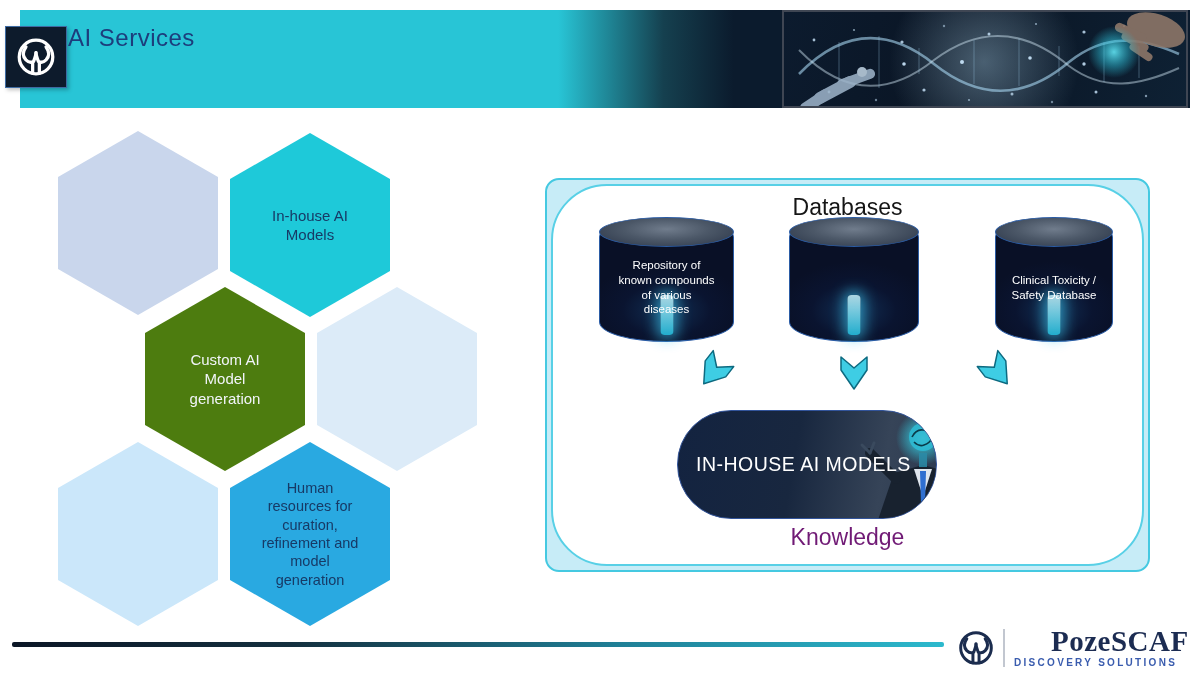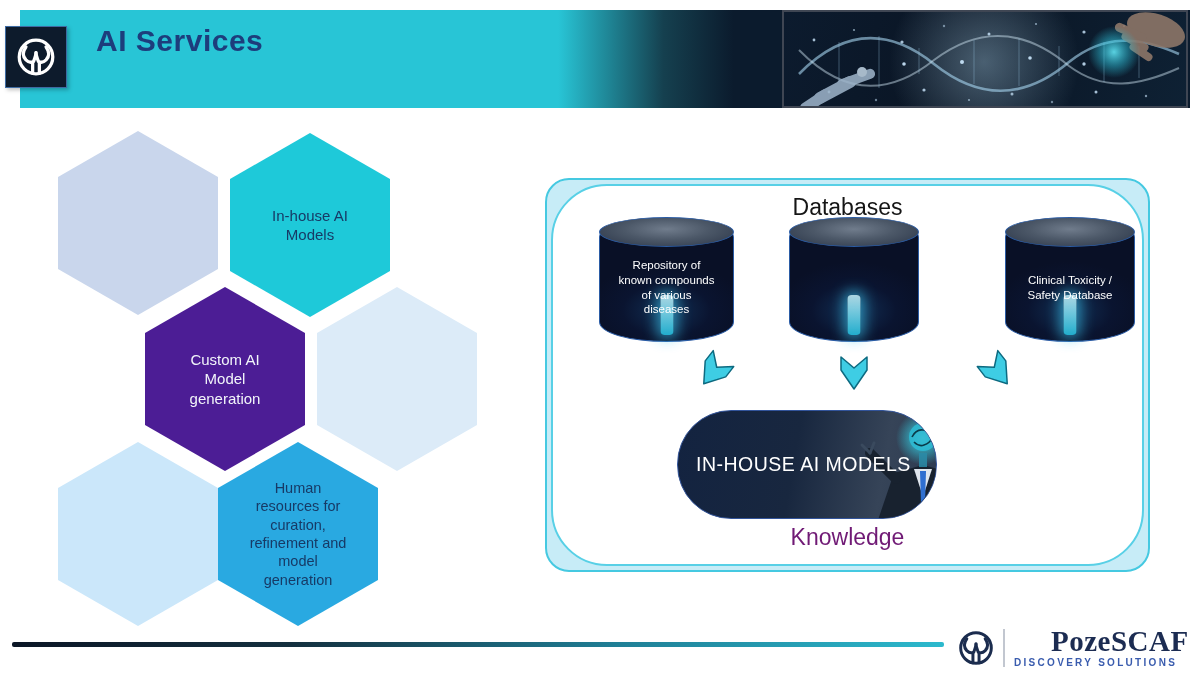--- a/index.html
+++ b/index.html
@@ -20,64 +20,64 @@
     background:linear-gradient(105deg,#0c1b2e 0%,#0a1524 45%,#0e2134 100%);
     border:2px solid #3f4653; overflow:hidden;
   }
   .logo-chip {
     position:absolute; left:5px; top:26px; width:62px; height:62px;
     background:#0d1b2c; border:1px solid #3e6ba3;
     display:flex; align-items:center; justify-content:center;
     box-shadow:2px 2px 4px rgba(0,0,0,.25);
   }
   .page-title {
-    position:absolute; left:96px; top:24px;
-    font-size:30px; font-weight:700; color:#1d3d7c; letter-spacing:.5px;
+    position:absolute; left:68px; top:24px;
+    font-size:24px; font-weight:400; color:#1d3d7c; letter-spacing:.5px;
   }
 
   
   .hex {
     position:absolute; width:160px; height:184px;
     clip-path:polygon(50% 0%,100% 25%,100% 75%,50% 100%,0% 75%,0% 25%);
     display:flex; align-items:center; justify-content:center; text-align:center;
   }
   .hex-label { line-height:1.27; }
   .hex1 { left:58px;  top:131px; background:#c9d6ec; }
   .hex2 { left:230px; top:133px; background:#1ec9d9; }
   .hex2 .hex-label { width:118px; font-size:15px; color:#173a66; }
-  .hex3 { left:145px; top:287px; background:#4c1d95; }
+  .hex3 { left:145px; top:287px; background:#4d7c0f; }
   .hex3 .hex-label { width:100px; font-size:15px; color:#f2f5fa; }
   .hex4 { left:317px; top:287px; background:#dcebf8; }
   .hex5 { left:58px;  top:442px; background:#cbe7fa; }
-  .hex6 { left:218px; top:442px; background:#29a9e1; }
+  .hex6 { left:230px; top:442px; background:#29a9e1; }
   .hex6 .hex-label { width:102px; font-size:14.5px; color:#173a66; }
 
   
   .panel {
     position:absolute; left:545px; top:178px; width:605px; height:394px;
-    border-radius:24px; border:2px solid #45c9e1; background:#c7ecf7;
+    border-radius:14px; border:2px solid #45c9e1; background:#c7ecf7;
   }
   .panel-inner {
     position:absolute; left:4px; top:4px; right:4px; bottom:4px;
     background:#ffffff; border:2px solid #58d0e6; border-radius:56px;
   }
   .db-title {
     position:absolute; left:0; top:14px; width:100%;
     text-align:center; font-size:23px; color:#151515; z-index:2;
   }
   .knowledge {
     position:absolute; left:0; top:344px; width:100%;
     text-align:center; font-size:23px; color:#701a75; z-index:2;
   }
 
   
   .cyl { position:absolute; top:37px; height:125px; z-index:2; }
   .cyl-1 { left:52px;  width:135px; }
   .cyl-2 { left:242px; width:130px; }
-  .cyl-3 { left:458px; width:130px; }
+  .cyl-3 { left:448px; width:118px; }
   .cyl-body {
     position:absolute; left:0; right:0; top:14px; bottom:0;
     background:radial-gradient(ellipse 60% 45% at 50% 72%,#123055 0%,#0a1430 55%,#091026 100%);
     border:1.5px solid #2b5ca5;
     border-radius:6px 6px 50% 50% / 6px 6px 20px 20px;
   }
   .cyl-top {
     position:absolute; left:0; right:0; top:0; height:30px; border-radius:50%;
     background:radial-gradient(ellipse at 50% 40%,#707c8c 0%,#4c5868 45%,#2a3547 100%);
     border:1.5px solid #2b5ca5; z-index:2;

